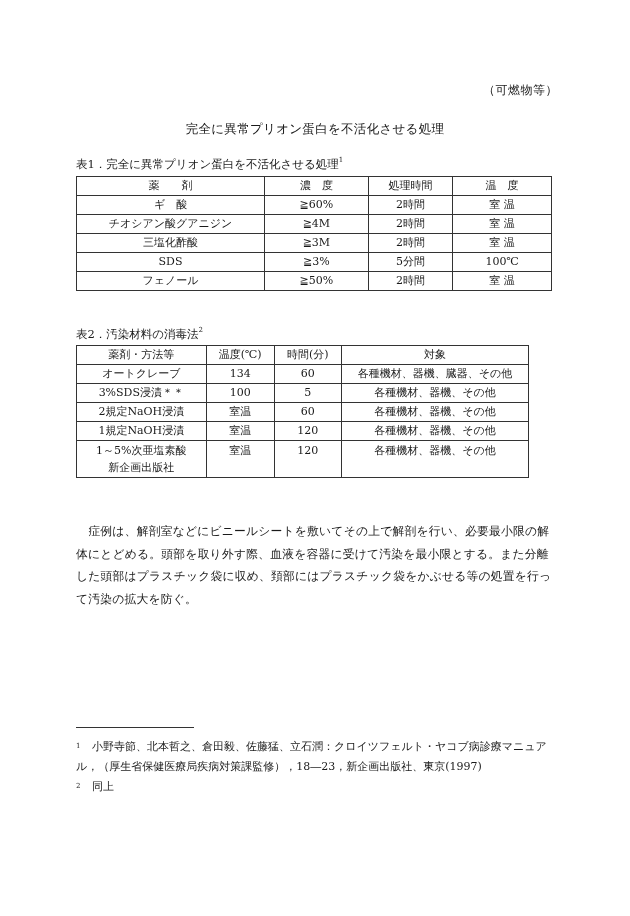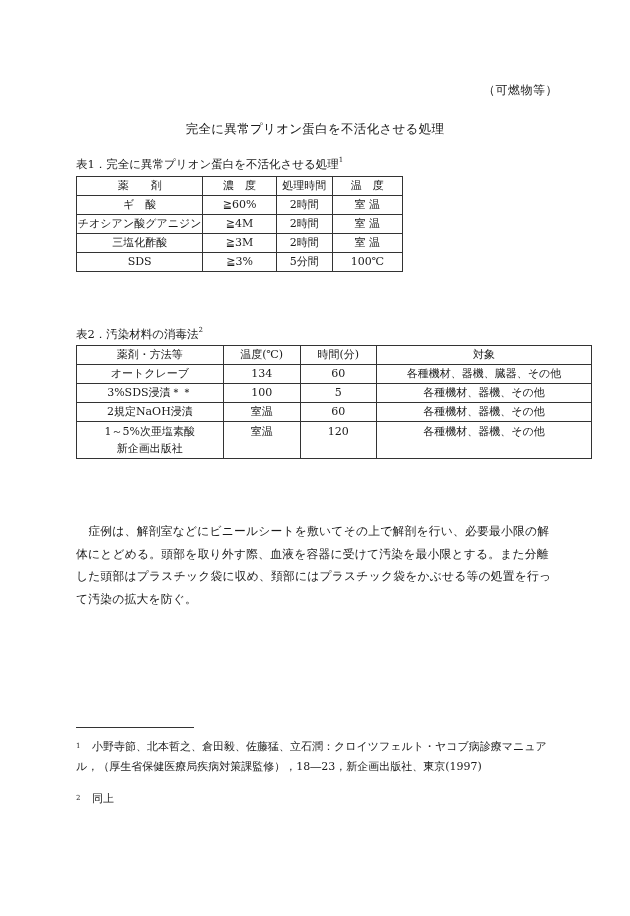--- a/index.html
+++ b/index.html
@@ -7,23 +7,23 @@
     width:630px; height:916px; background:#ffffff; position:relative; overflow:hidden;
     font-family: "DejaVu Serif", "Liberation Serif", serif; color:#1a1a1a;
   }
   .abs { position:absolute; }
   .ref-label { top:82px; right:72px; font-size:12px; letter-spacing:0.5px; }
   .doc-title { top:121px; left:0; width:630px; text-align:center; font-size:12.5px; letter-spacing:0.3px; }
   .caption { font-size:11.5px; white-space:nowrap; }
   .caption sup { font-size:7px; vertical-align:top; position:relative; top:-1px; }
   table { border-collapse:collapse; position:absolute; font-size:11px; }
   td { border:1px solid #333; text-align:center; padding:0; line-height:18px; }
-  #t1 { left:76px; top:176px; width:327px; }
+  #t1 { left:76px; top:176px; width:476px; }
   #t1 td { height:18px; }
-  #t2 { left:76px; top:345px; width:516px; }
+  #t2 { left:76px; top:345px; width:453px; }
   #t2 td { height:18px; vertical-align:top; }
   #t2 td.multi { line-height:17px; padding-top:1px; padding-bottom:1px; }
   .body-text { top:520px; left:76px; width:484px; font-size:11.8px; line-height:22.5px; text-indent:1.05em; letter-spacing:0.2px; }
   .fn-rule { top:727px; left:76px; width:118px; height:0; border-top:1px solid #333; }
   .footnote { left:76px; font-size:11px; line-height:20px; width:490px; }
   .fn-mark { font-size:7px; vertical-align:top; display:inline-block; width:16px; position:relative; top:-1px; }
 </style>
 </head>
 <body>
 
@@ -63,20 +63,26 @@
     <td>≧3M</td>
     <td>2時間</td>
     <td>室 温</td>
   </tr>
   <tr>
     <td>SDS</td>
     <td>≧3%</td>
     <td>5分間</td>
     <td>100℃</td>
   </tr>
+  <tr>
+    <td>フェノール</td>
+    <td>≧50%</td>
+    <td>2時間</td>
+    <td>室 温</td>
+  </tr>
 </tbody>
   </table>
 
 <div class="abs caption" style="top:327px;left:76px;"><span>表2．汚染材料の消毒法</span><sup>2</sup></div>
 
 <table id="t2">
   <colgroup>
       <col style="width:137px">
       <col style="width:72px">
       <col style="width:71px">
@@ -101,33 +107,39 @@
     <td>5</td>
     <td>各種機材、器機、その他</td>
   </tr>
   <tr>
     <td>2規定NaOH浸漬</td>
     <td>室温</td>
     <td>60</td>
     <td>各種機材、器機、その他</td>
   </tr>
   <tr>
+    <td>1規定NaOH浸漬</td>
+    <td>室温</td>
+    <td>120</td>
+    <td>各種機材、器機、その他</td>
+  </tr>
+  <tr>
     <td class="multi">
           <div>1～5%次亜塩素酸</div>
           <div>新企画出版社</div>
         </td>
     <td class="multi">室温</td>
     <td class="multi">120</td>
     <td class="multi">各種機材、器機、その他</td>
   </tr>
 </tbody>
   </table>
 
 <div class="abs body-text">症例は、解剖室などにビニールシートを敷いてその上で解剖を行い、必要最小限の解体にとどめる。頭部を取り外す際、血液を容器に受けて汚染を最小限とする。また分離した頭部はプラスチック袋に収め、頚部にはプラスチック袋をかぶせる等の処置を行って汚染の拡大を防ぐ。</div>
 
 <div class="abs fn-rule"></div>
 
 <div class="abs footnote" style="top:737px;">
   <span class="fn-mark">1</span><span>小野寺節、北本哲之、倉田毅、佐藤猛、立石潤：クロイツフェルト・ヤコブ病診療マニュアル，（厚生省保健医療局疾病対策課監修），18―23，新企画出版社、東京(1997)</span>
 </div>
-<div class="abs footnote" style="top:777px;margin-top:12px;">
+<div class="abs footnote" style="top:777px;">
   <span class="fn-mark">2</span><span>同上</span>
 </div>
 
 </body></html>

